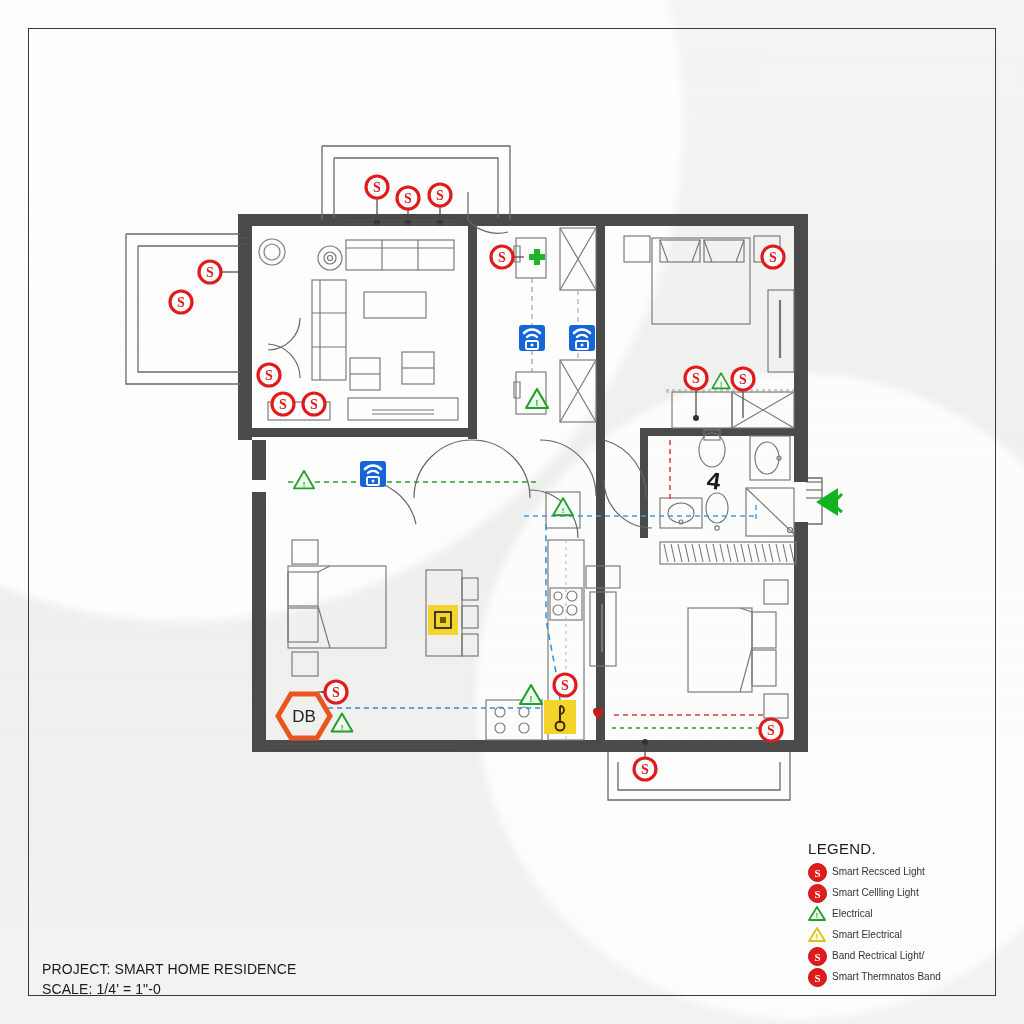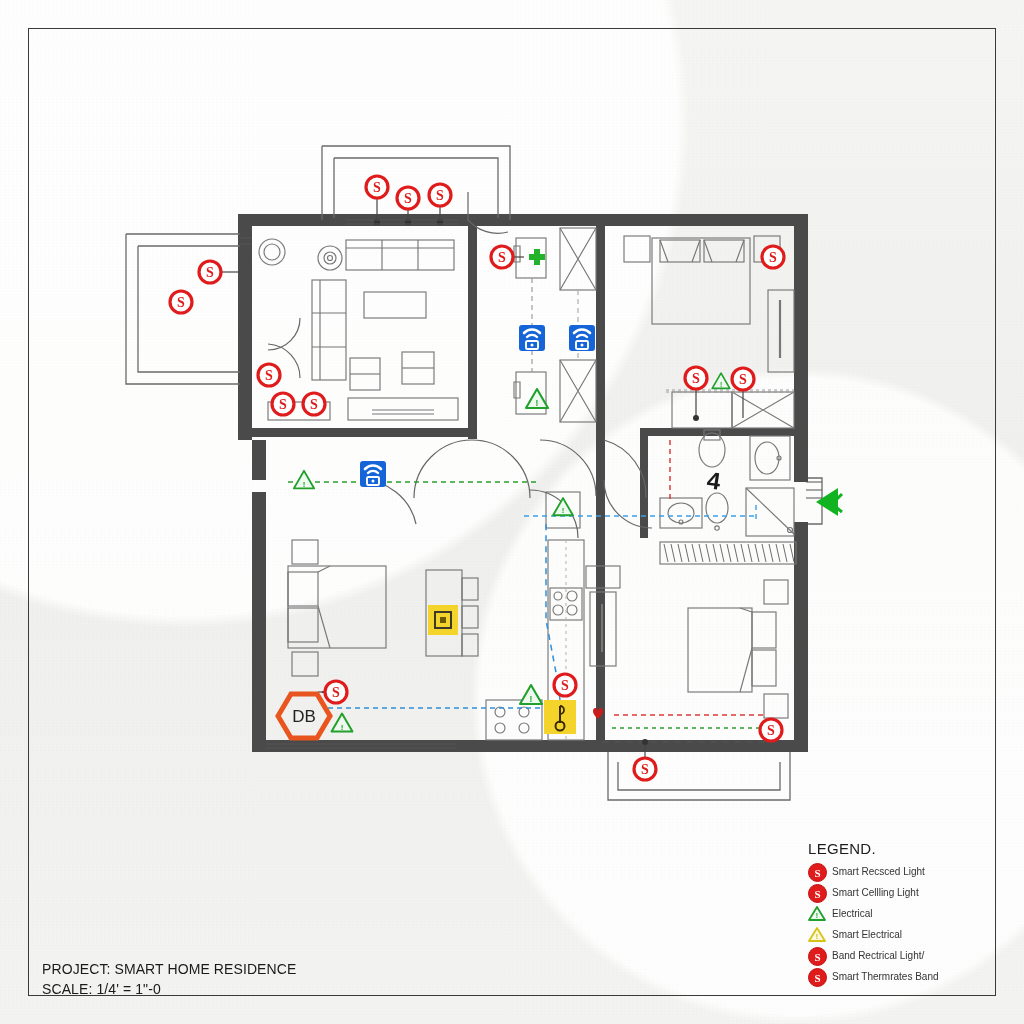--- a/index.html
+++ b/index.html
@@ -421,15 +421,15 @@
     <span class="lg-ic">
       <span class="s-badge">S</span>
     </span>
     <span class="lg-label">Band Rectrical Light/</span>
   </div>
 
   <div class="lg-row">
     <span class="lg-ic">
       <span class="s-badge">S</span>
     </span>
-    <span class="lg-label">Smart Thermrates Band</span>
+    <span class="lg-label">Smart Thermnatos Band</span>
   </div>
 </div>
 
 </body></html>

